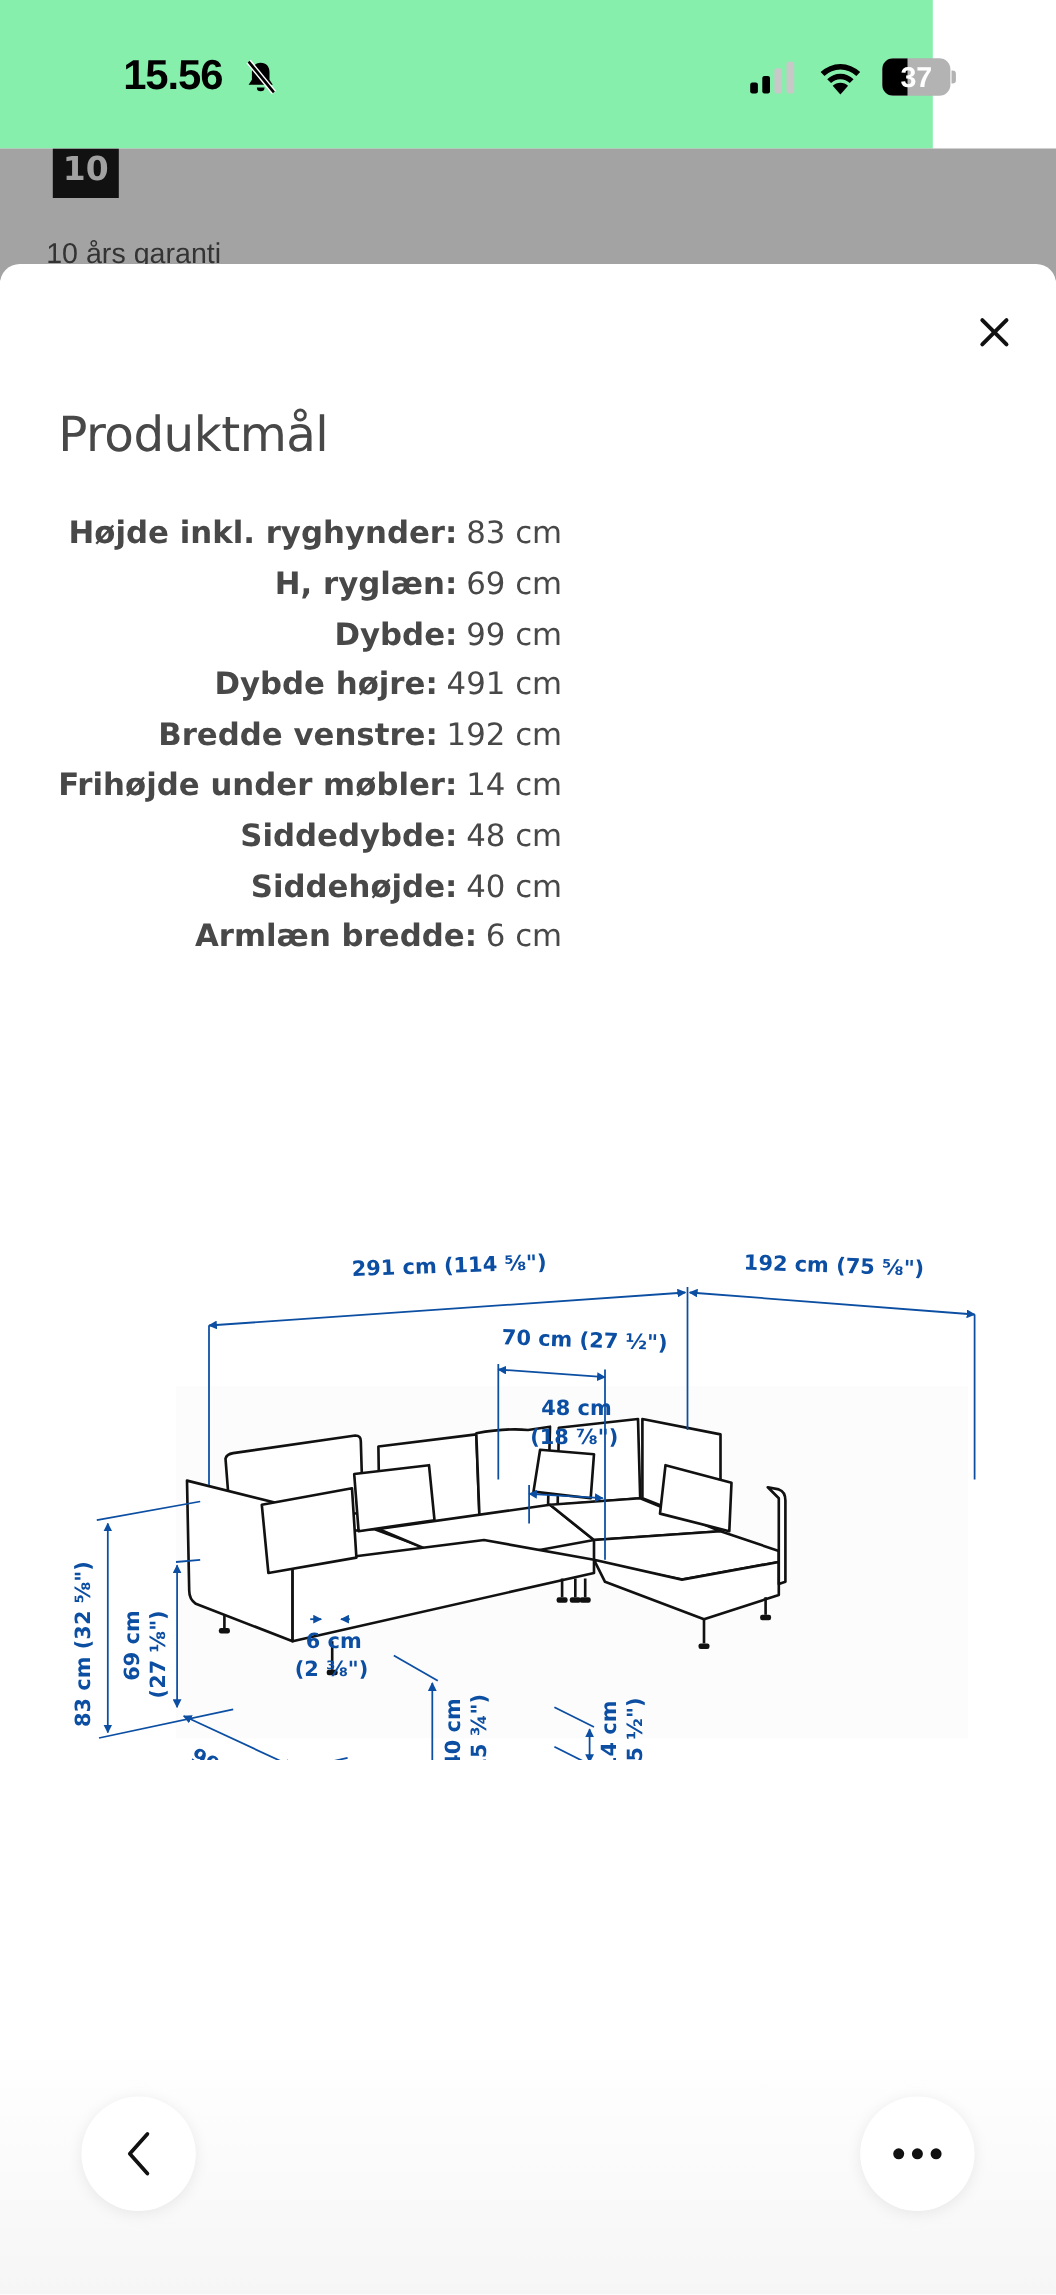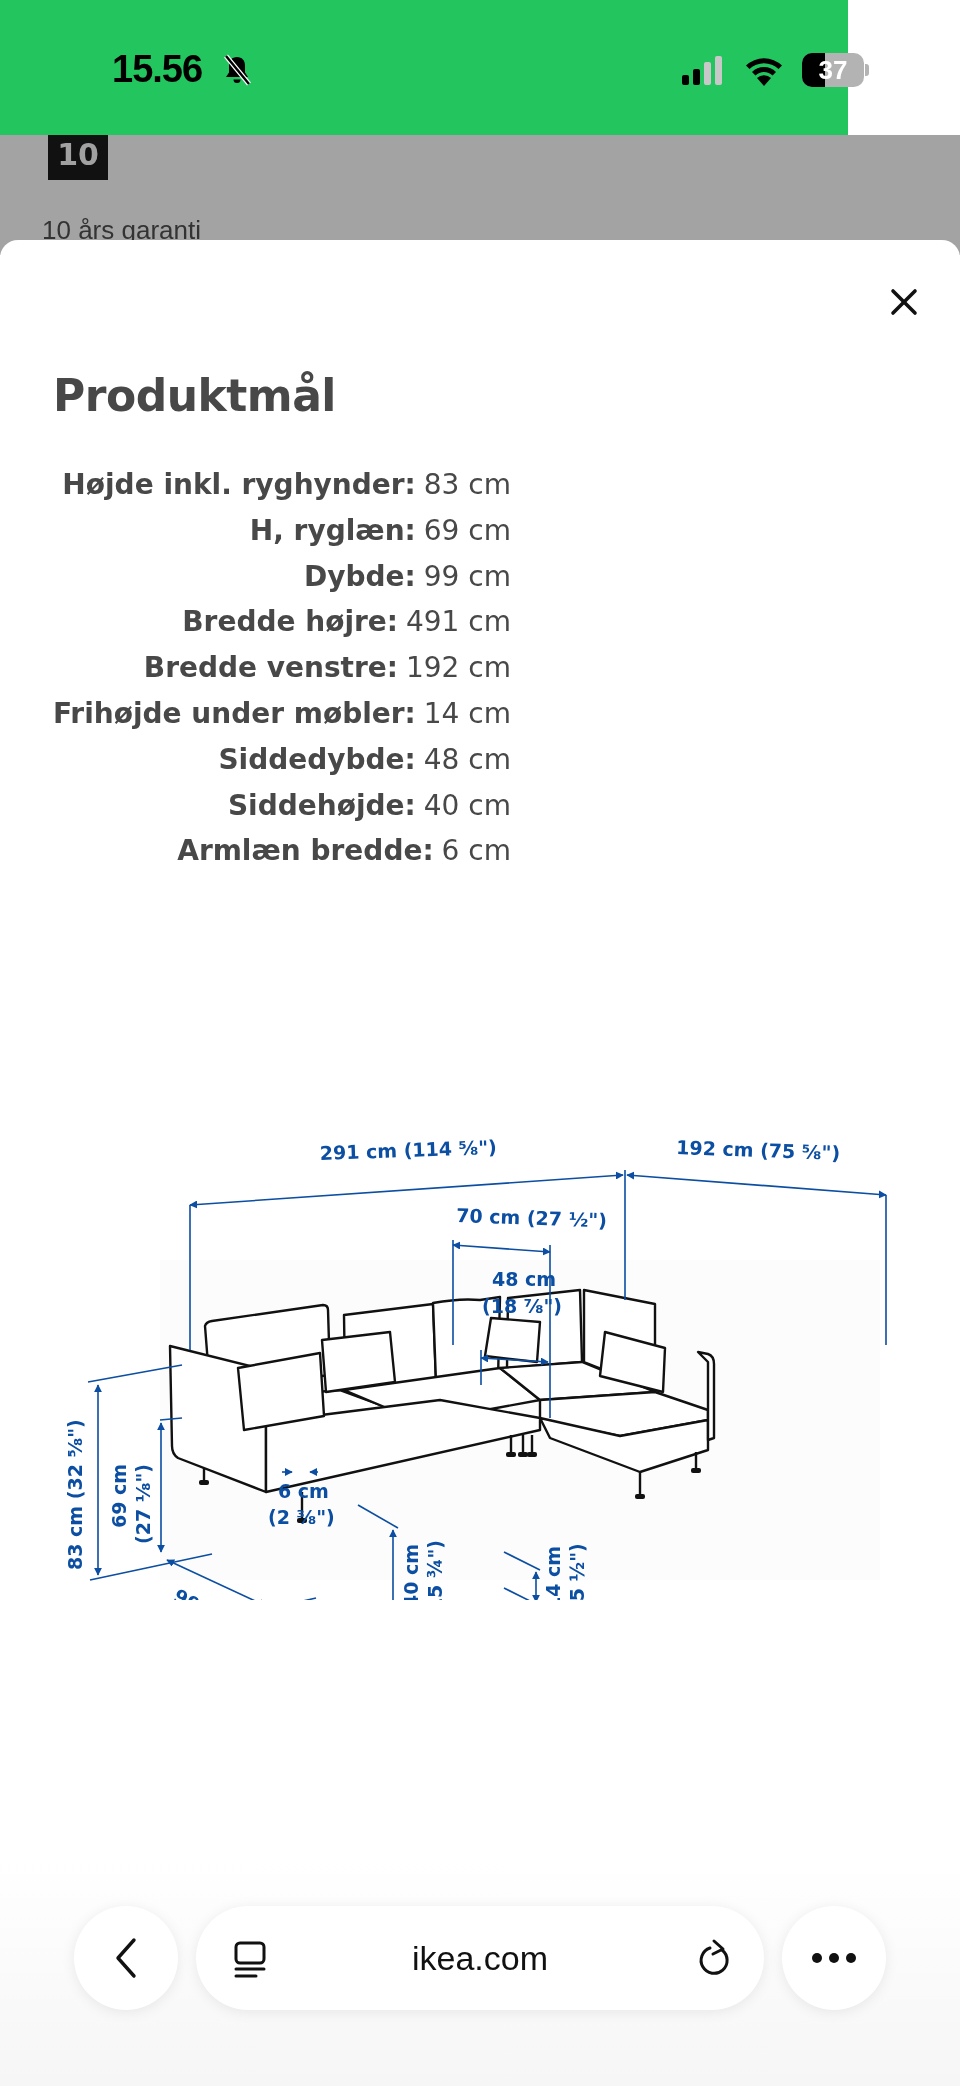--- a/index.html
+++ b/index.html
@@ -1,39 +1,39 @@
 <!DOCTYPE html>
 <html><head>
 <meta charset="utf-8">
 <style>
   * { box-sizing: border-box; margin: 0; padding: 0; }
   html, body { width: 960px; height: 2086px; overflow: hidden; background: #ffffff; }
   body { position: relative; font-family: "DejaVu Sans", sans-serif; color: #111; }
 
   
-  .status-bar { position: absolute; left: 0; top: 0; width: 848px; height: 135px; background: #22c55e; }
+  .status-bar { position: absolute; left: 0; top: 0; width: 848px; height: 135px; background: #86efac; }
   .status-time { position: absolute; left: 112px; top: 48px; font-family: "Liberation Sans", sans-serif; font-weight: bold; font-size: 38px; letter-spacing: -1px; color: #000; }
   .bell-icon { position: absolute; left: 222px; top: 54px; width: 30px; height: 32px; }
   .signal-icon { position: absolute; left: 680px; top: 56px; width: 50px; height: 30px; }
   .wifi-icon { position: absolute; left: 744px; top: 53px; width: 40px; height: 34px; }
   .battery { position: absolute; left: 802px; top: 53px; width: 66px; height: 34px; }
   .battery-body { position: absolute; left: 0; top: 0; width: 62px; height: 34px; border-radius: 10px; background: #b3b3b3; overflow: hidden; }
   .battery-fill { position: absolute; left: 0; top: 0; width: 23px; height: 34px; background: #000; }
   .battery-label { position: absolute; left: 0; top: 0; width: 62px; height: 34px; line-height: 34px; text-align: center; font-family: "Liberation Sans", sans-serif; font-weight: bold; font-size: 26px; color: #fff; }
   .battery-tip { position: absolute; left: 63px; top: 11px; width: 4px; height: 12px; border-radius: 0 3px 3px 0; background: #b3b3b3; }
 
   
   .bg-page { position: absolute; left: 0; top: 135px; width: 960px; height: 120px; background: #a3a3a3; overflow: hidden; }
   .bg-badge { position: absolute; left: 48px; top: 0; width: 60px; height: 45px; background: #111; color: #a1a1a1; font-weight: bold; font-size: 30px; line-height: 40px; text-align: center; }
   .bg-guarantee { position: absolute; left: 42px; top: 80px; font-size: 26px; color: #333; font-family: "Liberation Sans", sans-serif; }
 
   
   .sheet { position: absolute; left: 0; top: 240px; width: 960px; height: 1846px; background: #fff; border-radius: 18px 18px 0 0; }
   .close-button { position: absolute; right: 34px; top: 40px; width: 44px; height: 44px; cursor: pointer; }
-  .sheet-title { position: absolute; left: 53px; top: 130px; font-size: 44px; font-weight: bold; color: #484848; letter-spacing: -0.5px; }
+  .sheet-title { position: absolute; left: 53px; top: 130px; font-size: 44px; font-weight: normal; color: #484848; letter-spacing: -0.5px; }
   .spec-list { position: absolute; left: 53px; top: 228px; list-style: none; text-align: right; }
   .spec-row { height: 45.8px; font-size: 28px; color: #484848; white-space: nowrap; }
   .spec-label { font-weight: bold; }
   .spec-value { font-weight: normal; margin-left: 8px; }
 
   
   .diagram { position: absolute; left: 60px; top: 860px; width: 850px; height: 500px; }
   .diagram svg { width: 850px; height: 500px; display: block; }
   .dim-label { font-family: "DejaVu Sans", sans-serif; font-weight: bold; fill: #0b4ea2; }
 
@@ -88,21 +88,21 @@
     <line x1="11" y1="11" x2="33" y2="33" stroke="#111" stroke-width="3.6" stroke-linecap="round"></line>
     <line x1="33" y1="11" x2="11" y2="33" stroke="#111" stroke-width="3.6" stroke-linecap="round"></line>
   </svg>
 
   <h1 class="sheet-title">Produktmål</h1>
 
   <ul class="spec-list">
     <li class="spec-row"><span class="spec-label">Højde inkl. ryghynder:</span><span class="spec-value">83 cm</span></li>
     <li class="spec-row"><span class="spec-label">H, ryglæn:</span><span class="spec-value">69 cm</span></li>
     <li class="spec-row"><span class="spec-label">Dybde:</span><span class="spec-value">99 cm</span></li>
-    <li class="spec-row"><span class="spec-label">Bredde højre:</span><span class="spec-value">491 cm</span></li>
+    <li class="spec-row"><span class="spec-label">Dybde højre:</span><span class="spec-value">491 cm</span></li>
     <li class="spec-row"><span class="spec-label">Bredde venstre:</span><span class="spec-value">192 cm</span></li>
     <li class="spec-row"><span class="spec-label">Frihøjde under møbler:</span><span class="spec-value">14 cm</span></li>
     <li class="spec-row"><span class="spec-label">Siddedybde:</span><span class="spec-value">48 cm</span></li>
     <li class="spec-row"><span class="spec-label">Siddehøjde:</span><span class="spec-value">40 cm</span></li>
     <li class="spec-row"><span class="spec-label">Armlæn bredde:</span><span class="spec-value">6 cm</span></li>
   </ul>
 
   <div class="diagram">
     <svg viewBox="0 0 850 500">
       <defs>
@@ -215,32 +215,20 @@
     </svg>
   </div>
 </div>
 
 <div class="browser-bar">
   <div class="back-button">
     <svg class="icon-svg" style="left:36px;top:30px;width:32px;height:44px" viewBox="0 0 32 44">
       <path d="M24 4 L8 22 L24 40" fill="none" stroke="#111" stroke-width="3.4" stroke-linecap="round" stroke-linejoin="round"></path>
     </svg>
   </div>
-  <div class="url-pill">
-    <svg class="reader-icon" viewBox="0 0 36 40">
-      <rect x="4" y="3" width="28" height="20" rx="4" fill="none" stroke="#111" stroke-width="3"></rect>
-      <line x1="4" y1="29" x2="32" y2="29" stroke="#111" stroke-width="3" stroke-linecap="round"></line>
-      <line x1="4" y1="36" x2="24" y2="36" stroke="#111" stroke-width="3" stroke-linecap="round"></line>
-    </svg>
-    <div class="url-text">ikea.com</div>
-    <svg class="reload-icon" viewBox="0 0 40 42">
-      <path d="M26 12 A13 13 0 1 1 14 10" fill="none" stroke="#111" stroke-width="3" stroke-linecap="round"></path>
-      <path d="M18 3 L27 11 L17 16" fill="none" stroke="#111" stroke-width="3" stroke-linecap="round" stroke-linejoin="round"></path>
-    </svg>
-  </div>
   <div class="more-button">
     <svg class="icon-svg" style="left:28px;top:44px;width:48px;height:16px" viewBox="0 0 48 16">
       <circle cx="7" cy="8" r="5" fill="#111"></circle>
       <circle cx="24" cy="8" r="5" fill="#111"></circle>
       <circle cx="41" cy="8" r="5" fill="#111"></circle>
     </svg>
   </div>
 </div>
 
 </body></html>

